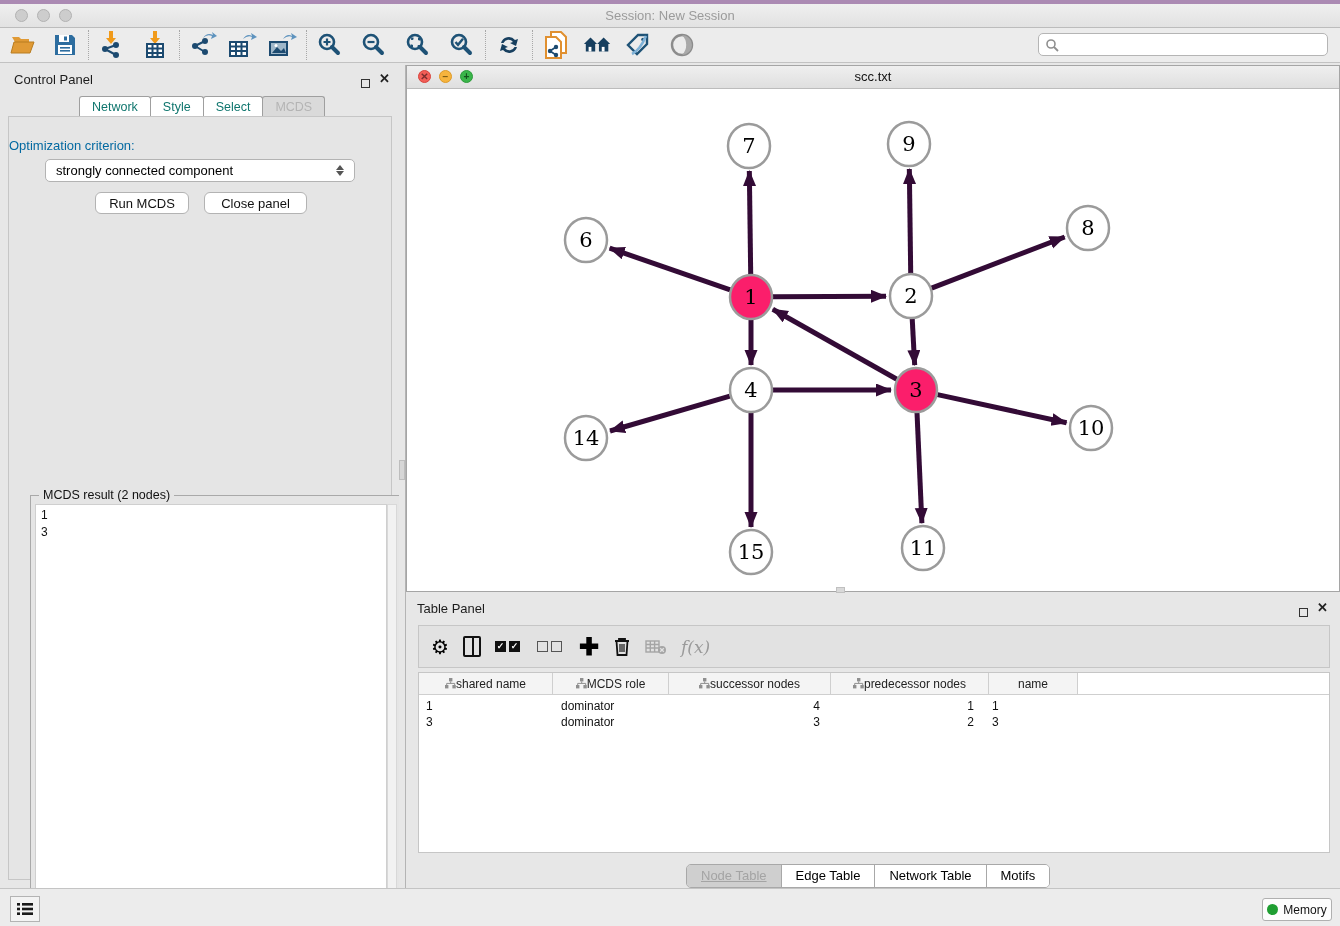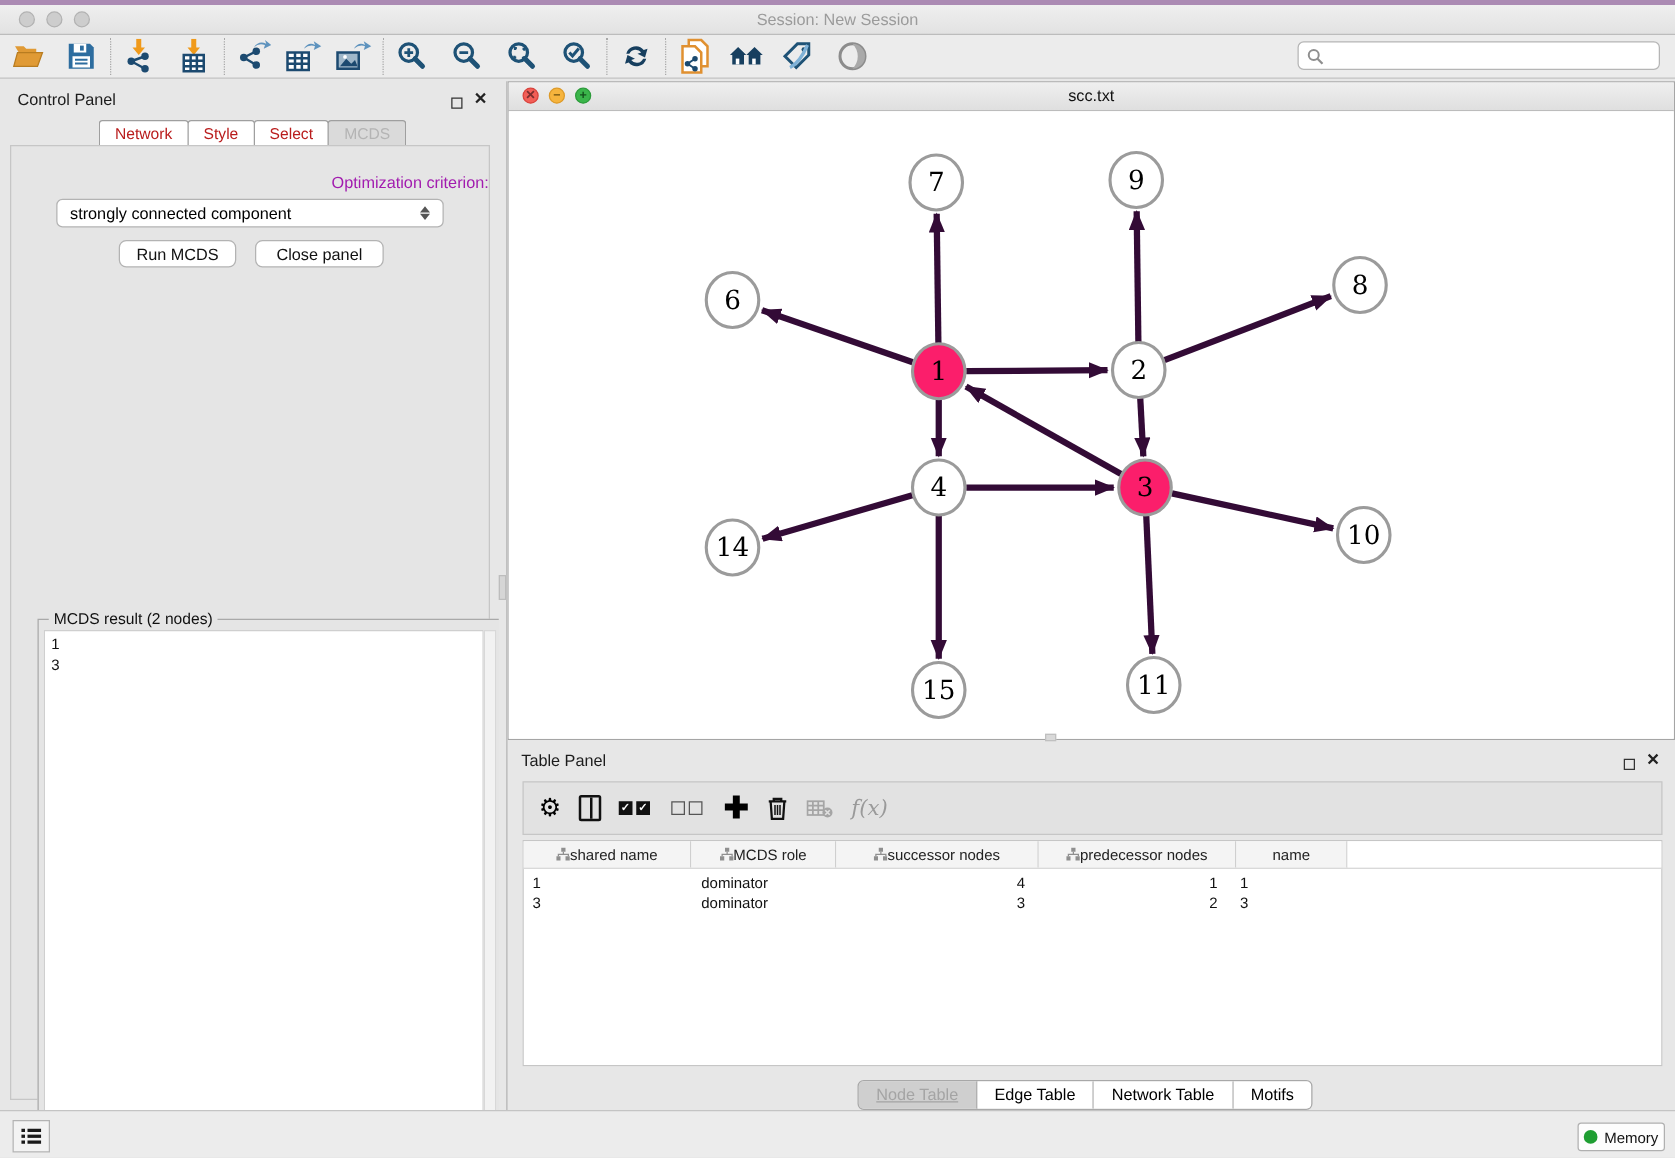--- a/index.html
+++ b/index.html
@@ -18,24 +18,24 @@
   .tb-icon { width:30px; height:30px; display:flex; align-items:center; justify-content:center; flex:0 0 auto; }
   .tb-sep { width:1px; height:30px; border-left:1px dotted #a8a8a8; margin:0 8px; flex:0 0 auto; }
   .search-box { position:absolute; right:12px; top:5px; width:290px; height:23px; background:#fff; border:1px solid #b5b5b5; border-radius:5px; display:flex; align-items:center; padding-left:6px; }
 
   
   .cp-header { left:0; top:65px; width:399px; height:28px; }
   .panel-title { font-size:13px; color:#1c1c1c; }
   .float-box { width:9px; height:9px; border:1.5px solid #333; display:inline-block; }
   .close-x { font-size:13px; font-weight:bold; color:#222; line-height:10px; }
   .cp-tabs { left:79px; top:96px; height:21px; display:flex; }
-  .tab { border:1px solid #9f9f9f; border-bottom:none; background:#fff; font-size:12.5px; padding:3px 12px 0 12px; text-align:center; border-radius:3px 3px 0 0; margin-right:-1px; color:#b91c1c; }
+  .tab { border:1px solid #9f9f9f; border-bottom:none; background:#fff; font-size:12.5px; padding:3px 12px 0 12px; text-align:center; border-radius:3px 3px 0 0; margin-right:-1px; color:#0f766e; }
   .tab.active { background:#dadada; color:#b4b4b4; }
   .cp-body { left:8px; top:116px; width:384px; height:764px; background:#e5e5e5; border:1px solid #c6c6c6; }
-  .opt-label { width:100%; text-align:right; font-size:13px; color:#a21caf; }
+  .opt-label { width:100%; text-align:left; font-size:13px; color:#0369a1; }
   .dropdown { left:36px; top:42px; width:310px; height:23px; background:#fff; border:1px solid #b3b3b3; border-radius:5px; font-size:13px; display:flex; align-items:center; padding:0 10px; }
   .dd-stepper { margin-left:auto; display:flex; flex-direction:column; gap:1px; }
   .dd-stepper i { width:0; height:0; border-left:4px solid transparent; border-right:4px solid transparent; display:block; }
   .dd-up { border-bottom:5px solid #555; }
   .dd-down { border-top:5px solid #555; }
   .btn { background:#fff; border:1px solid #b3b3b3; border-radius:6px; font-size:13px; height:22px; display:inline-flex; align-items:center; justify-content:center; color:#111; }
   .groupbox { left:21px; top:378px; width:372px; height:420px; border:1px solid #a9a9a9; background:#e5e5e5; }
   .gb-label { position:absolute; top:-8px; left:8px; background:#e5e5e5; padding:0 4px; font-size:12.5px; color:#111; }
   .gb-text { position:absolute; left:4px; top:8px; right:14px; bottom:4px; background:#fff; border:1px solid #cfcfcf; font-size:12px; padding:2px 0 0 5px; line-height:17px; color:#111; }
   .gb-scroll { position:absolute; right:4px; top:8px; width:10px; bottom:4px; background:#f2f2f2; border:1px solid #d8d8d8; }

